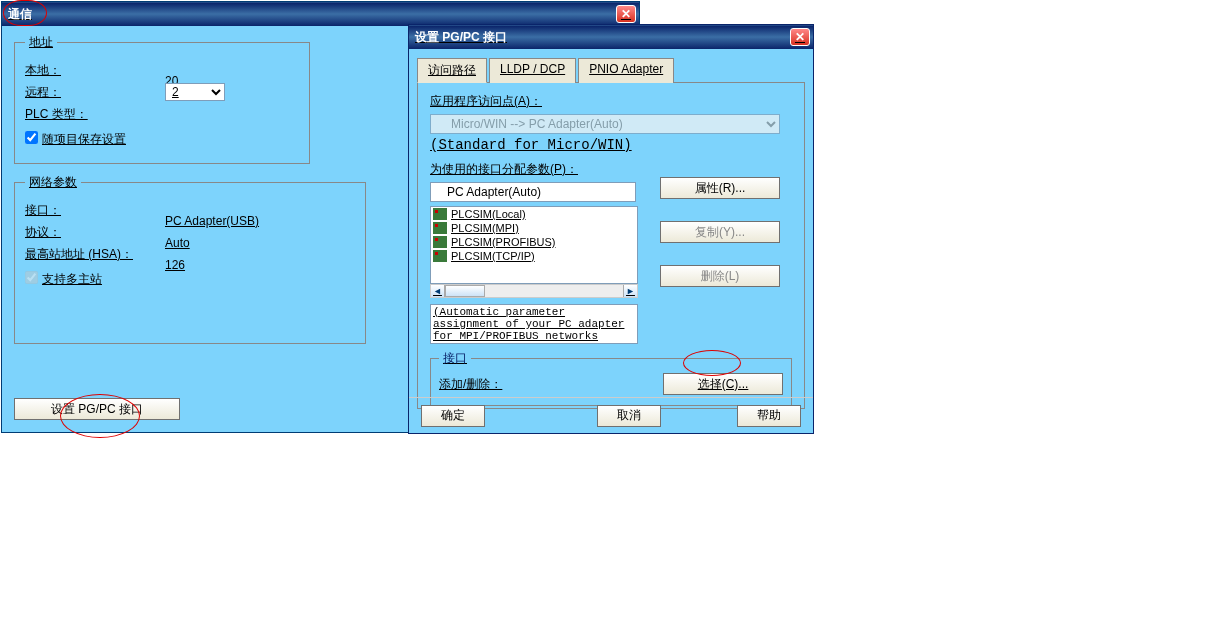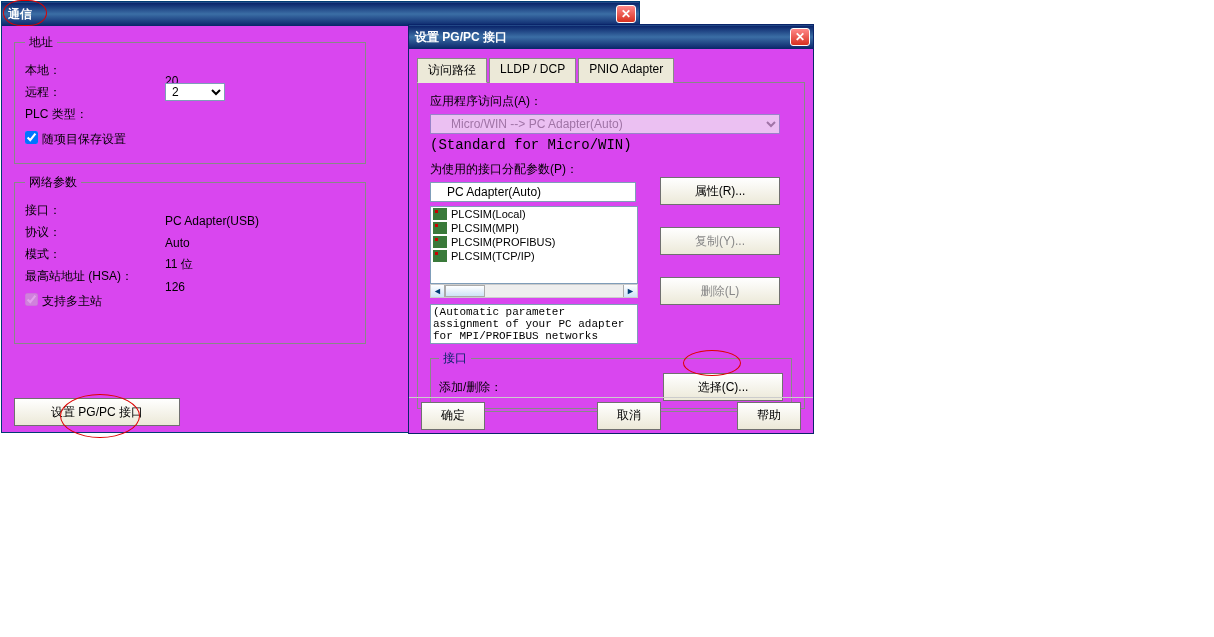--- a/index.html
+++ b/index.html
@@ -8,22 +8,23 @@
       font-size: 12px;
       background: #ffffff;
       width: 1214px;
       height: 637px;
       position: relative;
       overflow: hidden;
     }
     
     .win {
       position: absolute;
-      background: #d946ef;
+      background: #7dd3fc;
       border: 1px solid #003c74;
+      text-decoration: underline;
     }
     .win-comm {
       left: 1px; top: 1px;
       width: 639px; height: 432px;
     }
     .titlebar {
       background: linear-gradient(#3b6ea5,#0a246a 4%,#3b6ea5 50%,#0a246a);
       color: #fff;
       height: 24px;
       display: flex;
@@ -65,21 +66,21 @@
     select.combo, input.text {
       border:1px solid #7f9db9;
       height: 18px;
       font: inherit;
       padding: 0 2px;
       background:#fff;
     }
     .combo { width: 60px; }
     .chk { display:flex; align-items:flex-start; gap:4px; height:20px; margin-top:6px;}
     .btn {
-      height: 28px;
+      height: 22px;
       background: linear-gradient(#fff,#ece9d8);
       border:1px solid #707070;
       font: inherit;
       padding: 0 12px;
       cursor: pointer;
     }
     .btn.disabled { color:#888; cursor:default; }
     .btn-setpgpc {
       position: absolute;
       left: 12px; top: 396px;
@@ -205,21 +206,21 @@
 </head>
 <body>
 
 <div class="win win-comm">
   <div class="titlebar">
     <span class="title-text">通信</span>
     <div class="close-btn">✕</div>
   </div>
   <div class="win-body">
 
-    <fieldset class="group" style="width:352px;">
+    <fieldset class="group" style="width:296px;">
       <legend>地址</legend>
       <div class="row">
         <span class="lbl">本地：</span>
         <span class="val">20</span>
       </div>
       <div class="row">
         <span class="lbl">远程：</span>
         <select class="combo">
           <option>2</option>
         </select>
@@ -236,24 +237,20 @@
 
     <fieldset class="group" style="width:352px; height:170px;">
       <legend>网络参数</legend>
       <div class="row">
         <span class="lbl">接口：</span>
         <span class="val">PC Adapter(USB)</span>
       </div>
       <div class="row">
         <span class="lbl">协议：</span>
         <span class="val">Auto</span>
-      </div>
-      <div class="row">
-        <span class="lbl">模式：</span>
-        <span class="val">11 位</span>
       </div>
       <div class="row">
         <span class="lbl">最高站地址 (HSA)：</span>
         <span class="val">126</span>
       </div>
       <div class="chk grayed-check">
         <input type="checkbox" checked="" disabled="" style="">
         <span>支持多主站</span>
       </div>
     </fieldset>

